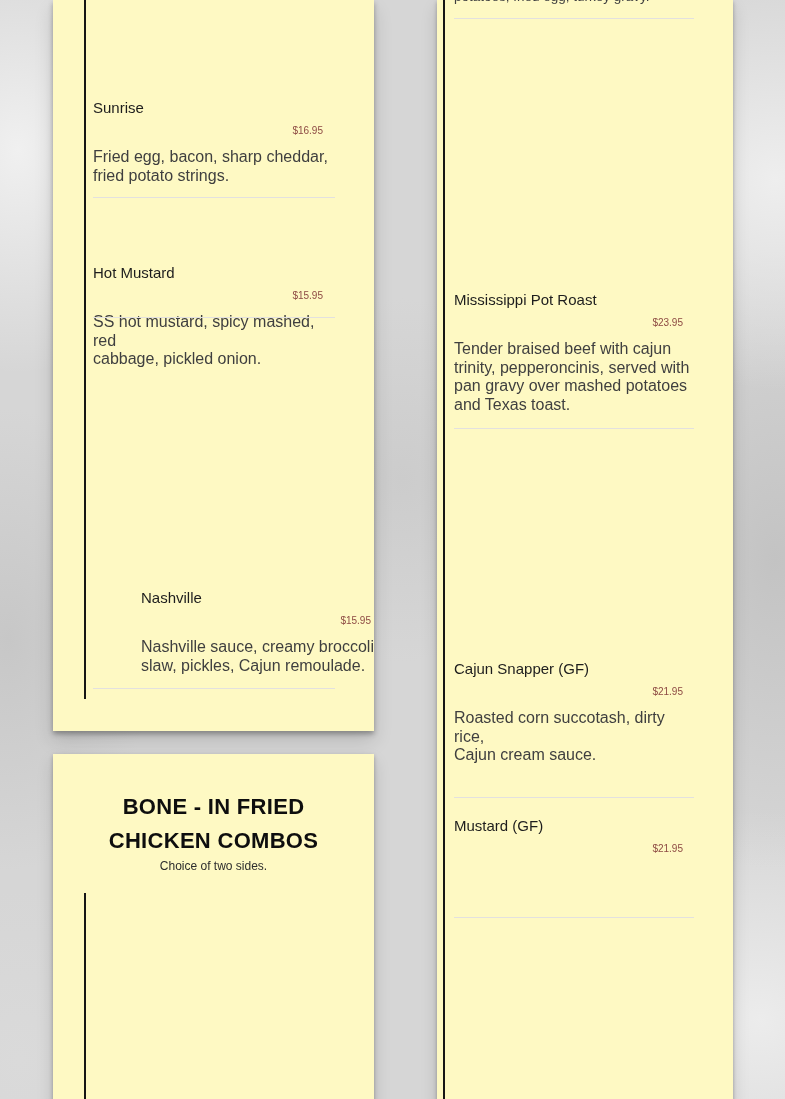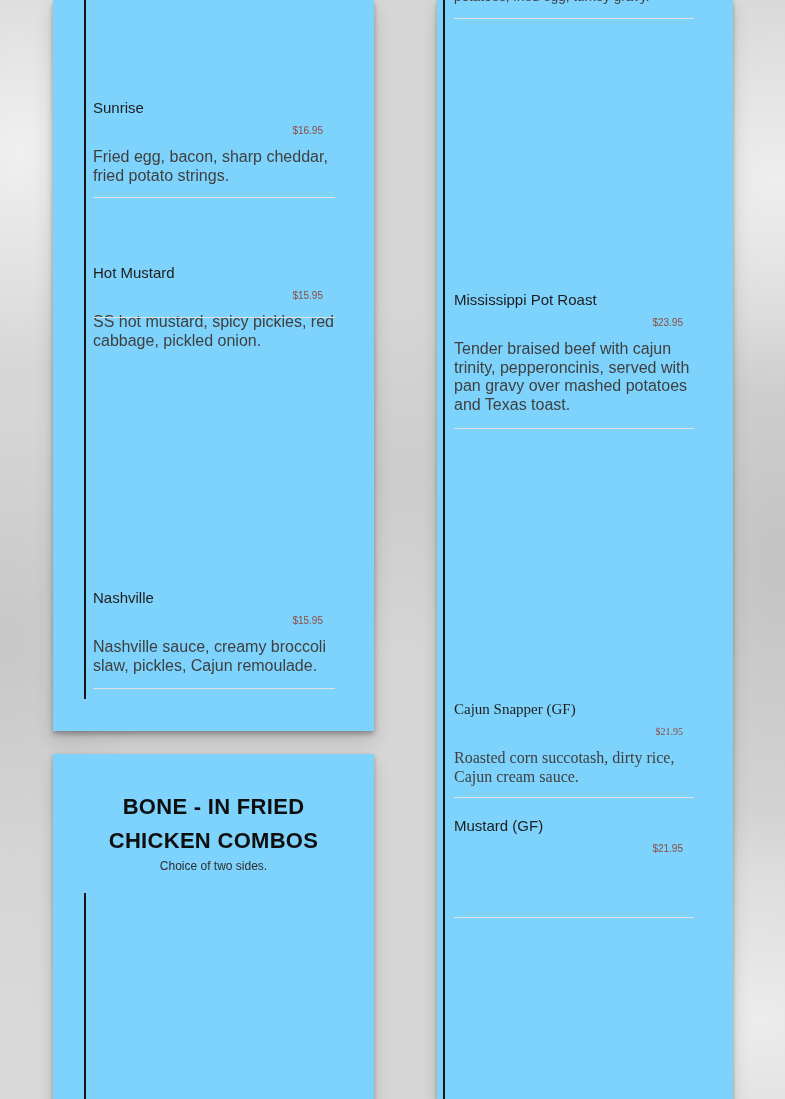--- a/index.html
+++ b/index.html
@@ -10,21 +10,21 @@
     background-image:
       radial-gradient(230px 320px at 18px 150px, #f0f0f0, rgba(240,240,240,0) 70%),
       radial-gradient(280px 300px at 775px 180px, #eeeeee, rgba(238,238,238,0) 70%),
       radial-gradient(250px 430px at 775px 560px, #c3c3c3, rgba(195,195,195,0) 72%),
       radial-gradient(210px 330px at 8px 640px, #c7c7c7, rgba(199,199,199,0) 70%),
       radial-gradient(240px 260px at 402px 480px, #cccccc, rgba(204,204,204,0) 70%),
       radial-gradient(300px 300px at 760px 1020px, #ececec, rgba(236,236,236,0) 70%),
       radial-gradient(220px 260px at 20px 1060px, #dadada, rgba(218,218,218,0) 65%);
   }
   .card{
-    position:absolute;background:#7dd3fc;overflow:hidden;
+    position:absolute;background:#fef9c3;overflow:hidden;
     box-shadow:0 2px 4px rgba(0,0,0,0.28), 0 8px 16px rgba(0,0,0,0.14);
   }
   #card-left-menu{left:53px;top:0;width:321px;height:731px;box-shadow:0 3px 5px rgba(0,0,0,0.30),0 10px 18px rgba(0,0,0,0.14);}
   #card-left-section{left:53px;top:754px;width:321px;height:360px;}
   #card-right-menu{left:437px;top:0;width:296px;height:1105px;}
   .vrule{position:absolute;width:2px;background:#161616;}
   #card-left-menu .vrule{left:31px;top:0;height:699px;}
   #card-left-section .vrule{left:31px;top:139px;height:240px;}
   #card-right-menu .vrule{left:6px;top:0;height:1105px;}
   .divider{position:absolute;height:1px;background:#e3e1df;}
@@ -48,41 +48,41 @@
     letter-spacing:0.3px;white-space:pre-line;
   }
   .section-subtitle{
     position:absolute;top:103px;left:10px;width:301px;text-align:center;
     font-size:12px;line-height:19px;color:#2d2d2d;
   }
   
   #dl-1{top:197px;} #dl-2{top:317px;} #dl-3{top:688px;}
   #dr-0{top:18px;} #dr-1{top:428px;} #dr-2{top:797px;} #dr-3{top:917px;}
   
-  #li-0{top:99px;} #li-1{top:217px;margin-top:47px;} #li-2{top:589px;}
-  #ri-0{top:291px;} #ri-1{top:700px;font-family:Liberation Serif, serif;} #ri-2{top:817px;}
+  #li-0{top:99px;} #li-1{top:217px;margin-top:47px;} #li-2{top:589px;margin-left:48px;}
+  #ri-0{top:291px;} #ri-1{top:660px;} #ri-2{top:817px;}
 </style>
 </head>
 <body>
 
 <div class="card col-left" id="card-left-menu">
   <div class="vrule"></div>
 
   <div class="item" id="li-0">
     <div class="name">Sunrise</div>
     <div class="price">$16.95</div>
     <div class="desc">Fried egg, bacon, sharp cheddar,
 fried potato strings.</div>
   </div>
   <div class="divider" id="dl-1"></div>
 
   <div class="item" id="li-1">
     <div class="name">Hot Mustard</div>
     <div class="price">$15.95</div>
-    <div class="desc">SS hot mustard, spicy pickles, red
+    <div class="desc">SS hot mustard, spicy mashed, red
 cabbage, pickled onion.</div>
   </div>
   <div class="divider" id="dl-2"></div>
 
   <div class="item" id="li-2">
     <div class="name">Nashville</div>
     <div class="price">$15.95</div>
     <div class="desc">Nashville sauce, creamy broccoli
 slaw, pickles, Cajun remoulade.</div>
   </div>

